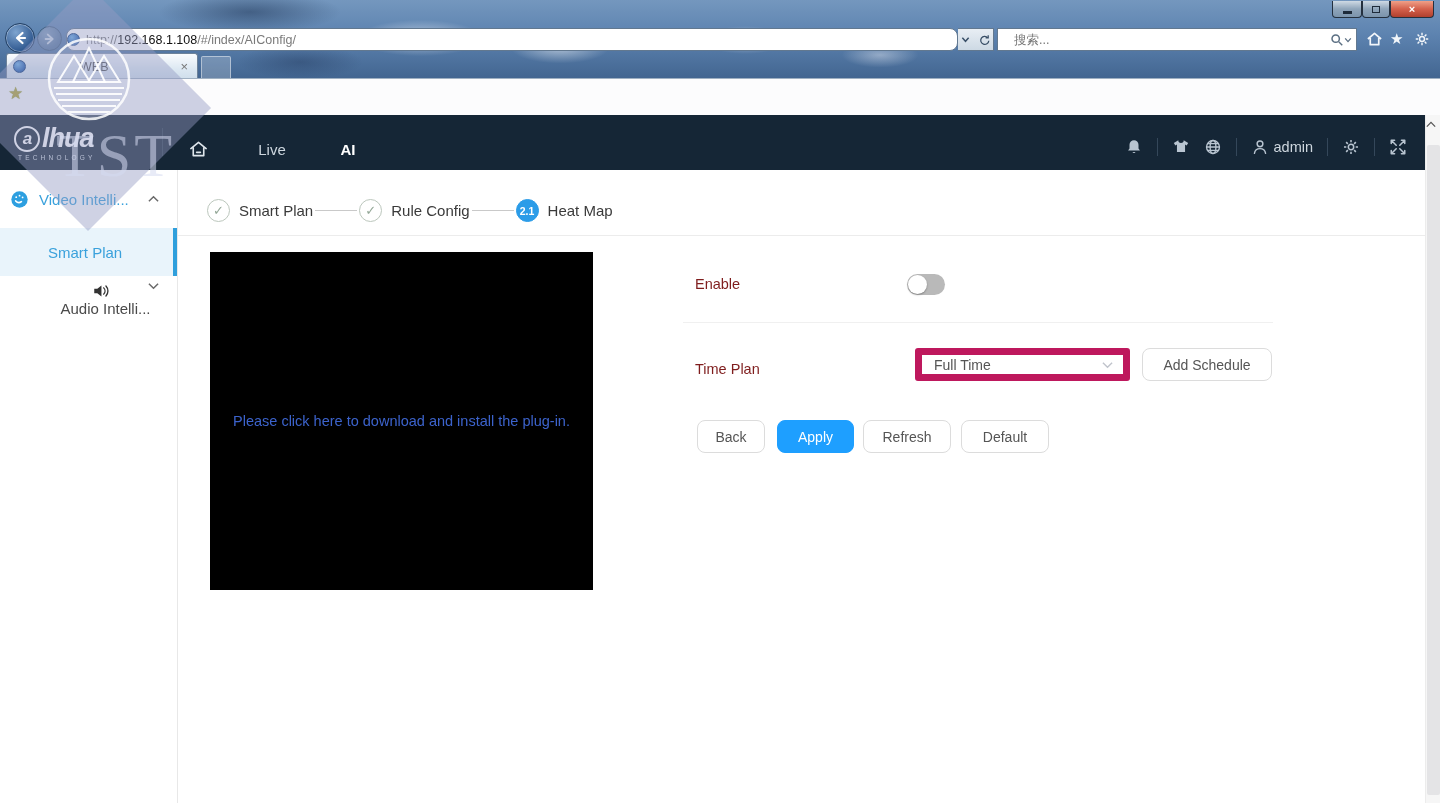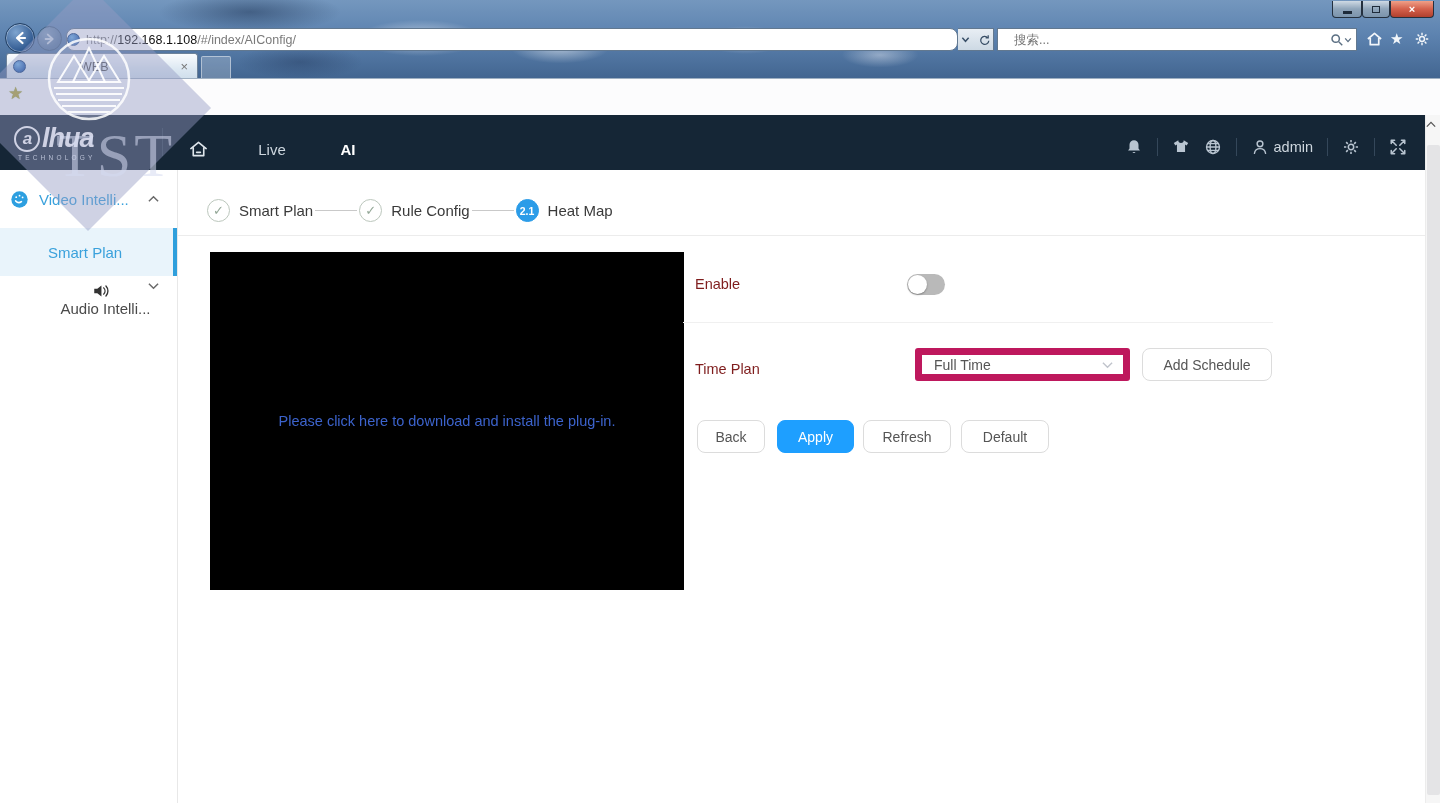--- a/index.html
+++ b/index.html
@@ -81,21 +81,21 @@
 
   
   #content { position:absolute; left:178px; top:170px; width:1247px; height:633px; background:#fff; }
   #stepper { position:absolute; left:29px; top:29px; display:flex; align-items:center; }
   .step-circle { width:23px; height:23px; border-radius:50%; border:1.5px solid #bcc7bd; color:#93a797; font-size:13px; display:flex; align-items:center; justify-content:center; cursor:pointer; }
   .step-circle.active { background:#2b9ce8; border-color:#2b9ce8; color:#fff; font-size:10.5px; font-weight:bold; }
   .step-label { font-size:15px; color:#3a3a3a; margin:0 0 0 9px; cursor:pointer; }
   .step-line { width:42px; height:1px; background:#c9c9c9; margin:0 2px; }
   #step-divider { position:absolute; left:0; top:65px; width:1247px; height:1px; background:#ececec; }
 
-  #video-area { position:absolute; left:32px; top:82px; width:474px; height:338px; background:#000; display:flex; align-items:center; justify-content:center; }
+  #video-area { position:absolute; left:32px; top:82px; width:383px; height:338px; background:#000; display:flex; align-items:center; justify-content:center; }
   #plugin-link { color:#3c63cc; font-size:14.5px; cursor:pointer; text-align:center; }
 
   .form-label { position:absolute; font-size:14.5px; color:#7f1d1d; }
   #lbl-enable { left:517px; top:106px; }
   #toggle { position:absolute; left:729px; top:104px; width:38px; height:21px; border-radius:11px; background:#b9b9b9; cursor:pointer; }
   #toggle .knob { position:absolute; left:1px; top:1px; width:19px; height:19px; border-radius:50%; background:#fff; box-shadow:0 1px 2px rgba(0,0,0,.3); }
   #form-divider { position:absolute; left:505px; top:152px; width:590px; height:1px; background:#f0f0f0; }
   #lbl-timeplan { left:517px; top:191px; }
   #dropdown { position:absolute; left:737px; top:178px; width:215px; height:33px; border:7px solid #be185d; border-radius:3px; background:#fff; display:flex; align-items:center; justify-content:space-between; padding:0 10px 0 12px; cursor:pointer; }
   #dropdown .val { font-size:14px; color:#555; }

